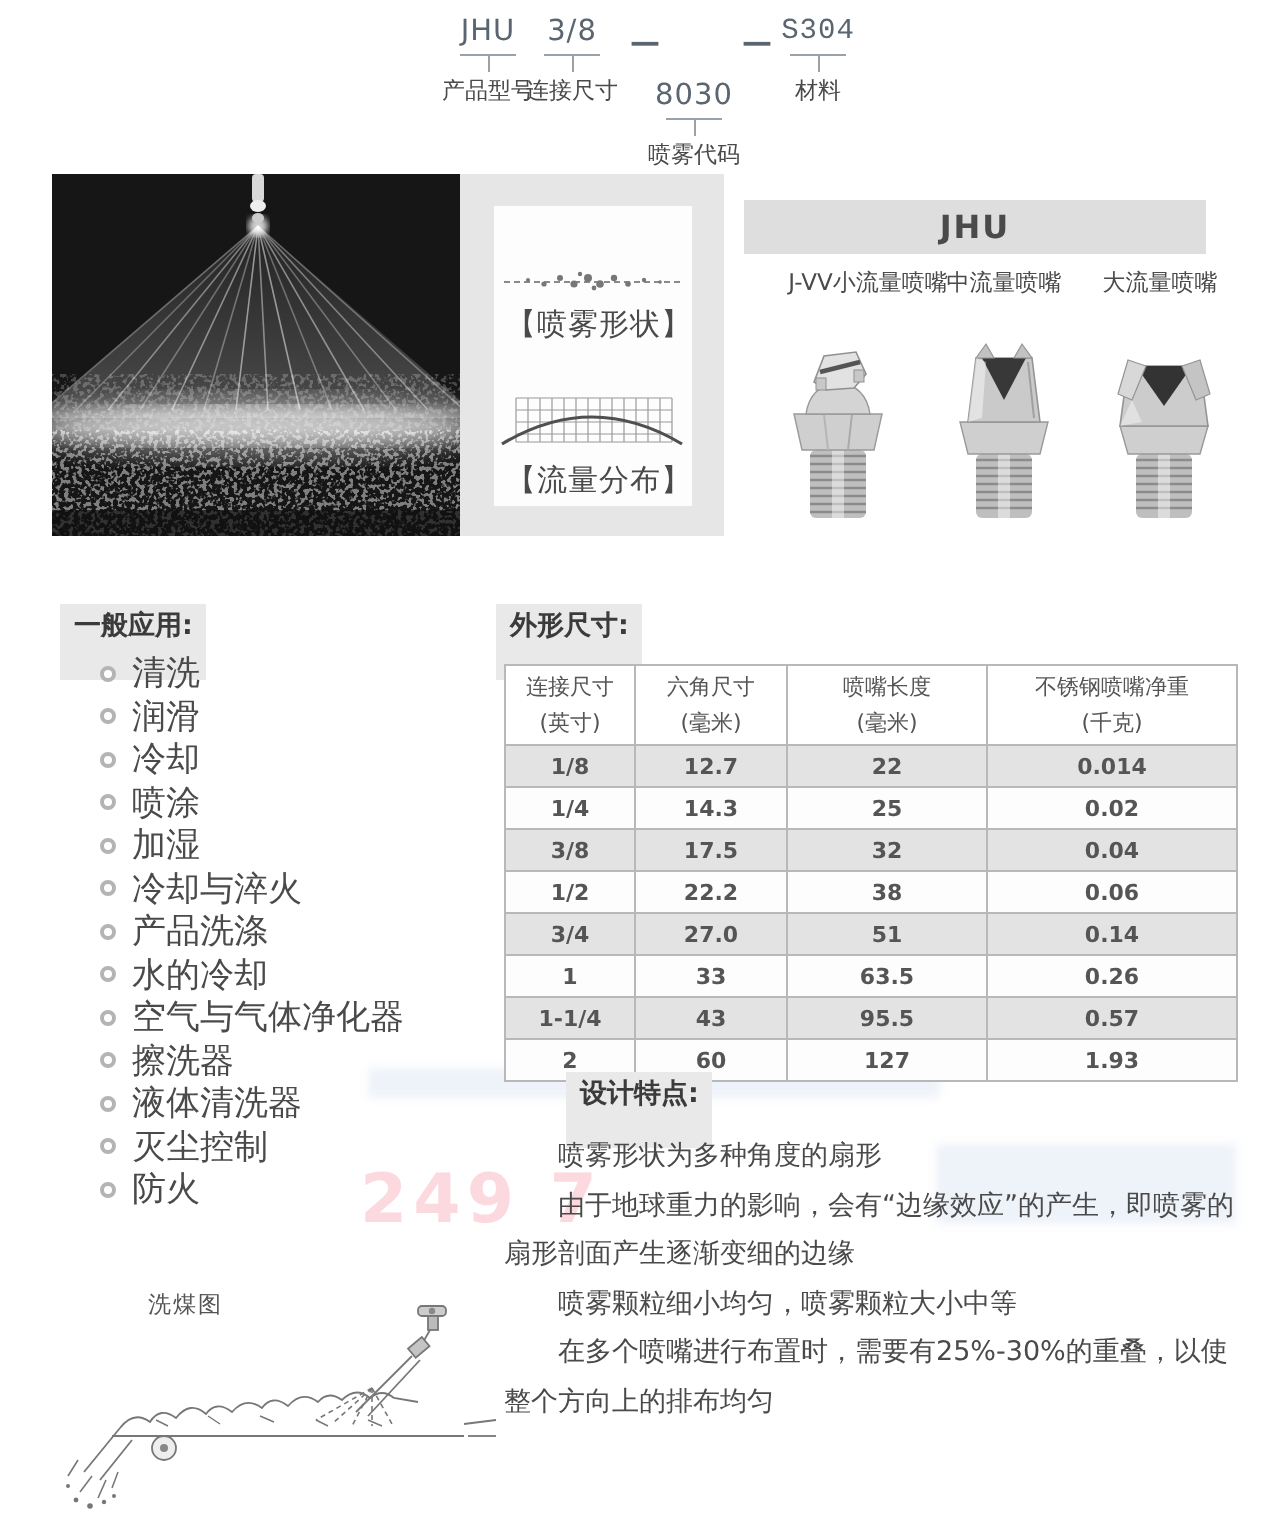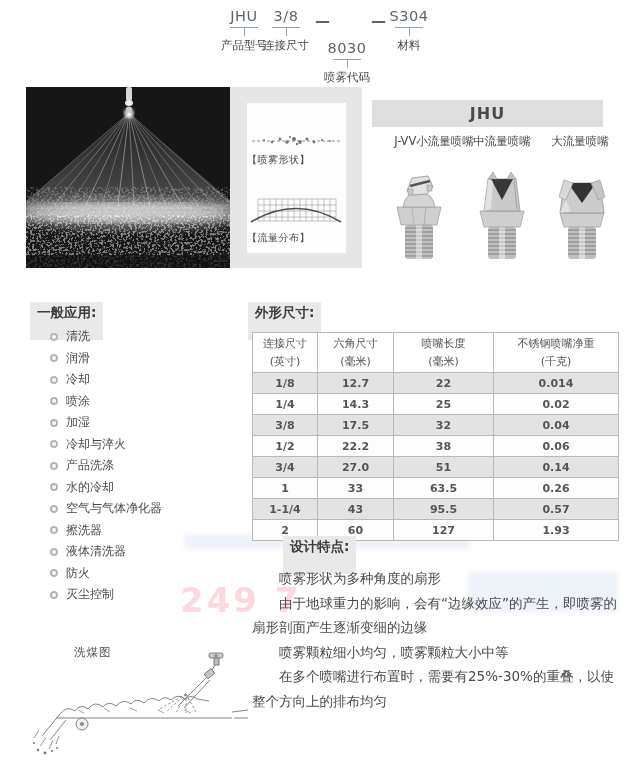--- a/index.html
+++ b/index.html
@@ -13,37 +13,37 @@
   .code-value { font-size:14.5px; color:#5a6570; letter-spacing:0.5px; }
   .code-bracket { position:relative; width:28px; margin:3px auto 0; height:9px; border-top:1px solid #9aa2a8; }
   .code-bracket::after { content:""; position:absolute; left:50%; top:0; width:1px; height:8px; background:#9aa2a8; }
   .code-label { margin-top:2px; font-size:11.5px; color:#4a4a4a; white-space:nowrap; }
   .code-dash { position:absolute; top:12px; font-size:15px; color:#5a6570; font-weight:bold; }
 
   
   .spray-photo { position:absolute; left:26px; top:87px; width:204px; height:181px; background:#141414; }
   .mid-panel { position:absolute; left:230px; top:87px; width:132px; height:181px; background:#e6e6e6; }
   .mid-card { position:absolute; left:17px; top:16px; width:99px; height:150px; background:#fdfdfd; }
-  .mid-caption { position:absolute; width:100%; text-align:left; font-size:10px; color:#4a4a4a; letter-spacing:0.5px; }
+  .mid-caption { position:absolute; width:100%; text-align:right; font-size:15px; color:#4a4a4a; letter-spacing:0.5px; }
   .speckle-svg { position:absolute; left:3px; top:30px; }
   .dist-svg { position:absolute; left:3px; top:88px; }
 
   .family { position:absolute; left:370px; top:87px; width:248px; height:181px; }
   .family-bar { position:absolute; left:2px; top:13px; width:231px; height:27px; background:#dedede; text-align:center; line-height:27px; font-size:16px; font-weight:bold; color:#4a4a4a; letter-spacing:1px; }
   .family-label { position:absolute; top:47px; transform:translateX(-50%); font-size:11.5px; color:#4a4a4a; white-space:nowrap; }
   .nozzle { position:absolute; top:80px; width:72px; height:97px; }
 
   
   .chip { position:absolute; background:#e9e9e9; color:#3b3b3b; font-weight:bold; font-size:13.5px; padding:2px 7px 18px; white-space:nowrap; }
 
   
   .apps { position:absolute; left:50px; top:326px; }
   .app-item { display:flex; align-items:center; height:21.5px; }
   .bullet { width:8px; height:8px; border:2px solid #b4b4b4; border-radius:50%; background:#fff; margin-right:8px; flex:none; }
-  .app-label { font-size:12px; color:#4a4a4a; white-space:nowrap; }
+  .app-label { font-size:17px; color:#4a4a4a; white-space:nowrap; }
 
   
   .dim-table { position:absolute; left:252px; top:332px; width:366px; border-collapse:collapse; table-layout:fixed; font-size:11px; color:#555; }
   .dim-table th, .dim-table td { border:1px solid #b8b8b8; text-align:center; font-weight:normal; padding:0; }
   .dim-table { border:1px solid #8f8f8f; }
   .dim-table thead th { height:40px; background:#fff; line-height:1.6; }
   .dim-table tbody td { height:21px;font-weight:bold; }
   .dim-table tbody tr:nth-child(odd) { background:#e3e3e3; }
   .dim-table tbody tr:nth-child(even) { background:#fdfdfd; }
   .hd2 { display:block; font-size:11px; }
@@ -80,21 +80,21 @@
       <div class="code-bracket"></div>
       <div class="code-label">连接尺寸</div>
     </div>
     <div class="code-dash" style="left:315px;">—</div>
     <div class="code-group" style="left:302px;margin-top:32px;">
       <div class="code-value">8030</div>
       <div class="code-bracket"></div>
       <div class="code-label">喷雾代码</div>
     </div>
     <div class="code-dash" style="left:371px;">—</div>
-    <div class="code-group" style="left:364px;">
+    <div class="code-group" style="left:364px;font-family:Liberation Mono, monospace;">
       <div class="code-value">S304</div>
       <div class="code-bracket"></div>
       <div class="code-label">材料</div>
     </div>
   </div>
 
   <div class="spray-photo">
     <svg width="204" height="181" viewBox="0 0 204 181">
       <defs>
         <linearGradient id="coneG" x1="0" y1="0" x2="0" y2="1">
@@ -302,25 +302,25 @@
     <div class="app-item">
         <span class="bullet"></span>
         <span class="app-label">擦洗器</span>
       </div>
     <div class="app-item">
         <span class="bullet"></span>
         <span class="app-label">液体清洗器</span>
       </div>
     <div class="app-item">
         <span class="bullet"></span>
+        <span class="app-label">灭尘控制</span>
+      </div>
+    <div class="app-item">
+        <span class="bullet"></span>
         <span class="app-label">防火</span>
-      </div>
-    <div class="app-item">
-        <span class="bullet"></span>
-        <span class="app-label">灭尘控制</span>
       </div>
   </div>
 
   <div class="chip" style="left:248px; top:302px;">外形尺寸:</div>
   <table class="dim-table">
     <colgroup>
         <col style="width:65px">
         <col style="width:76px">
         <col style="width:100px">
         <col style="width:125px">

